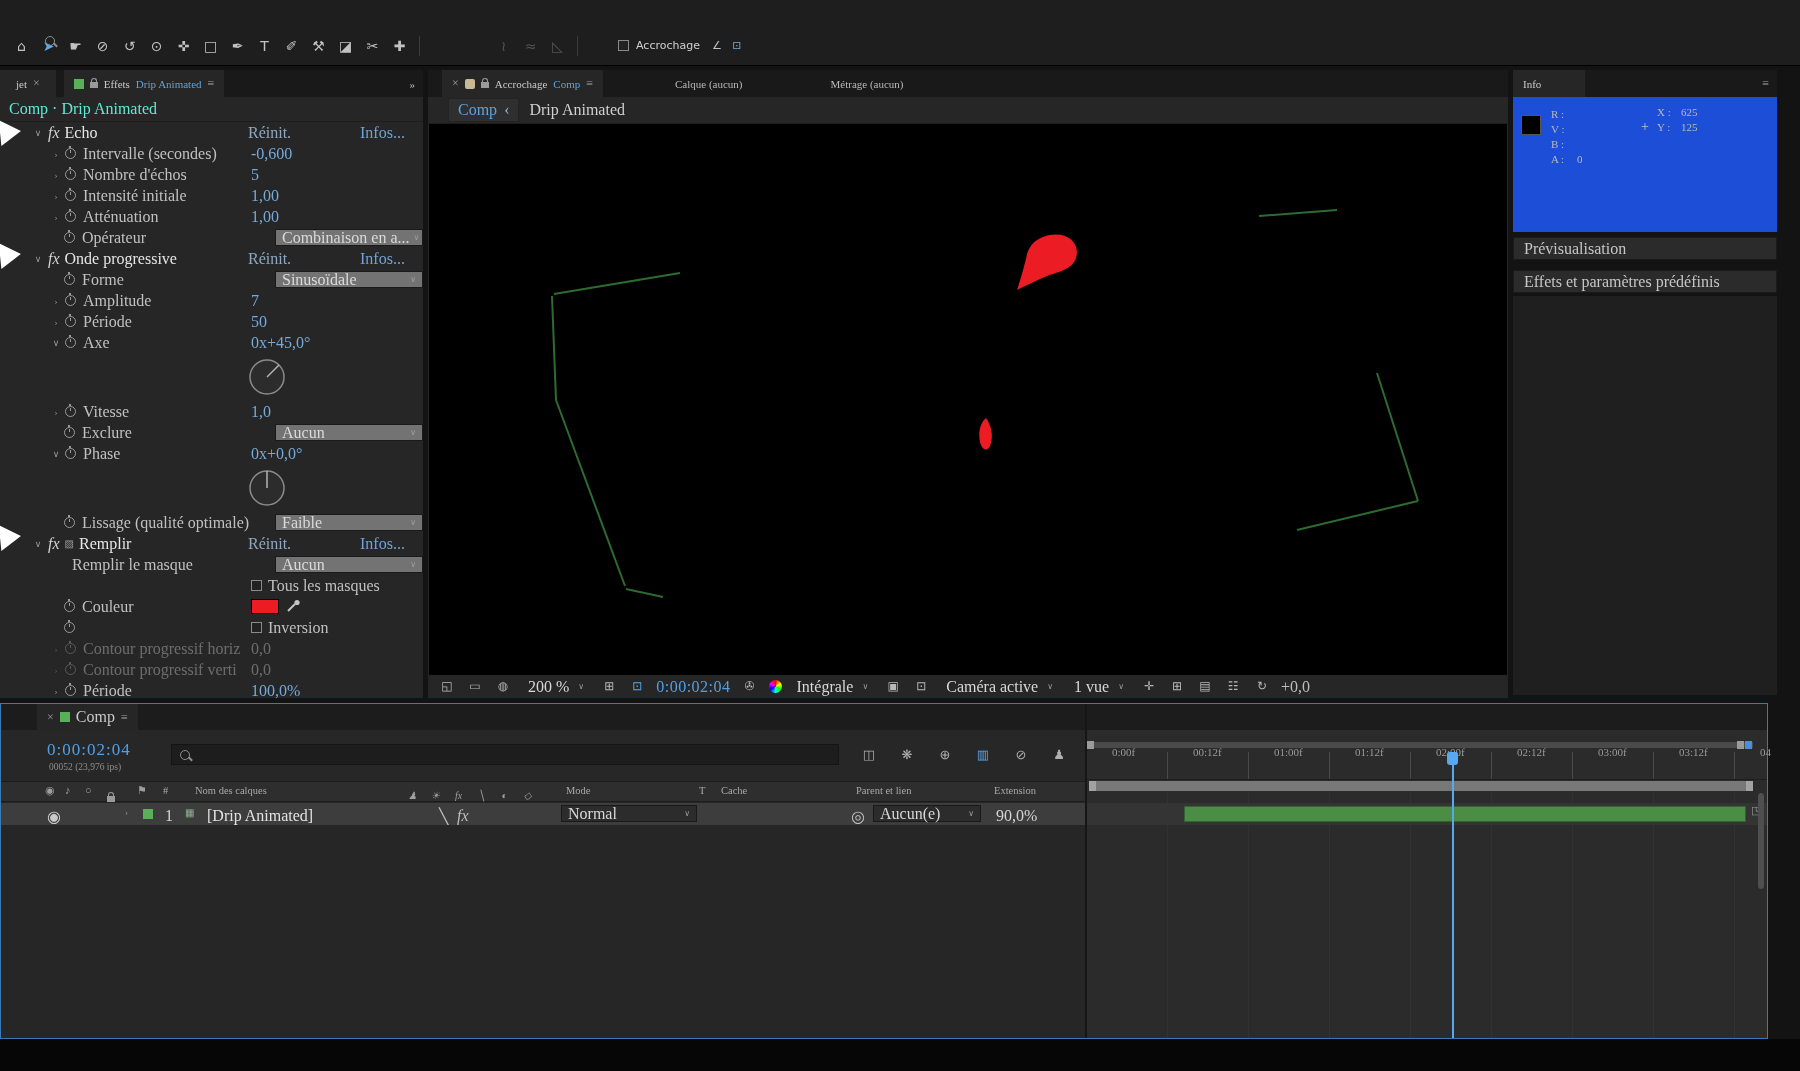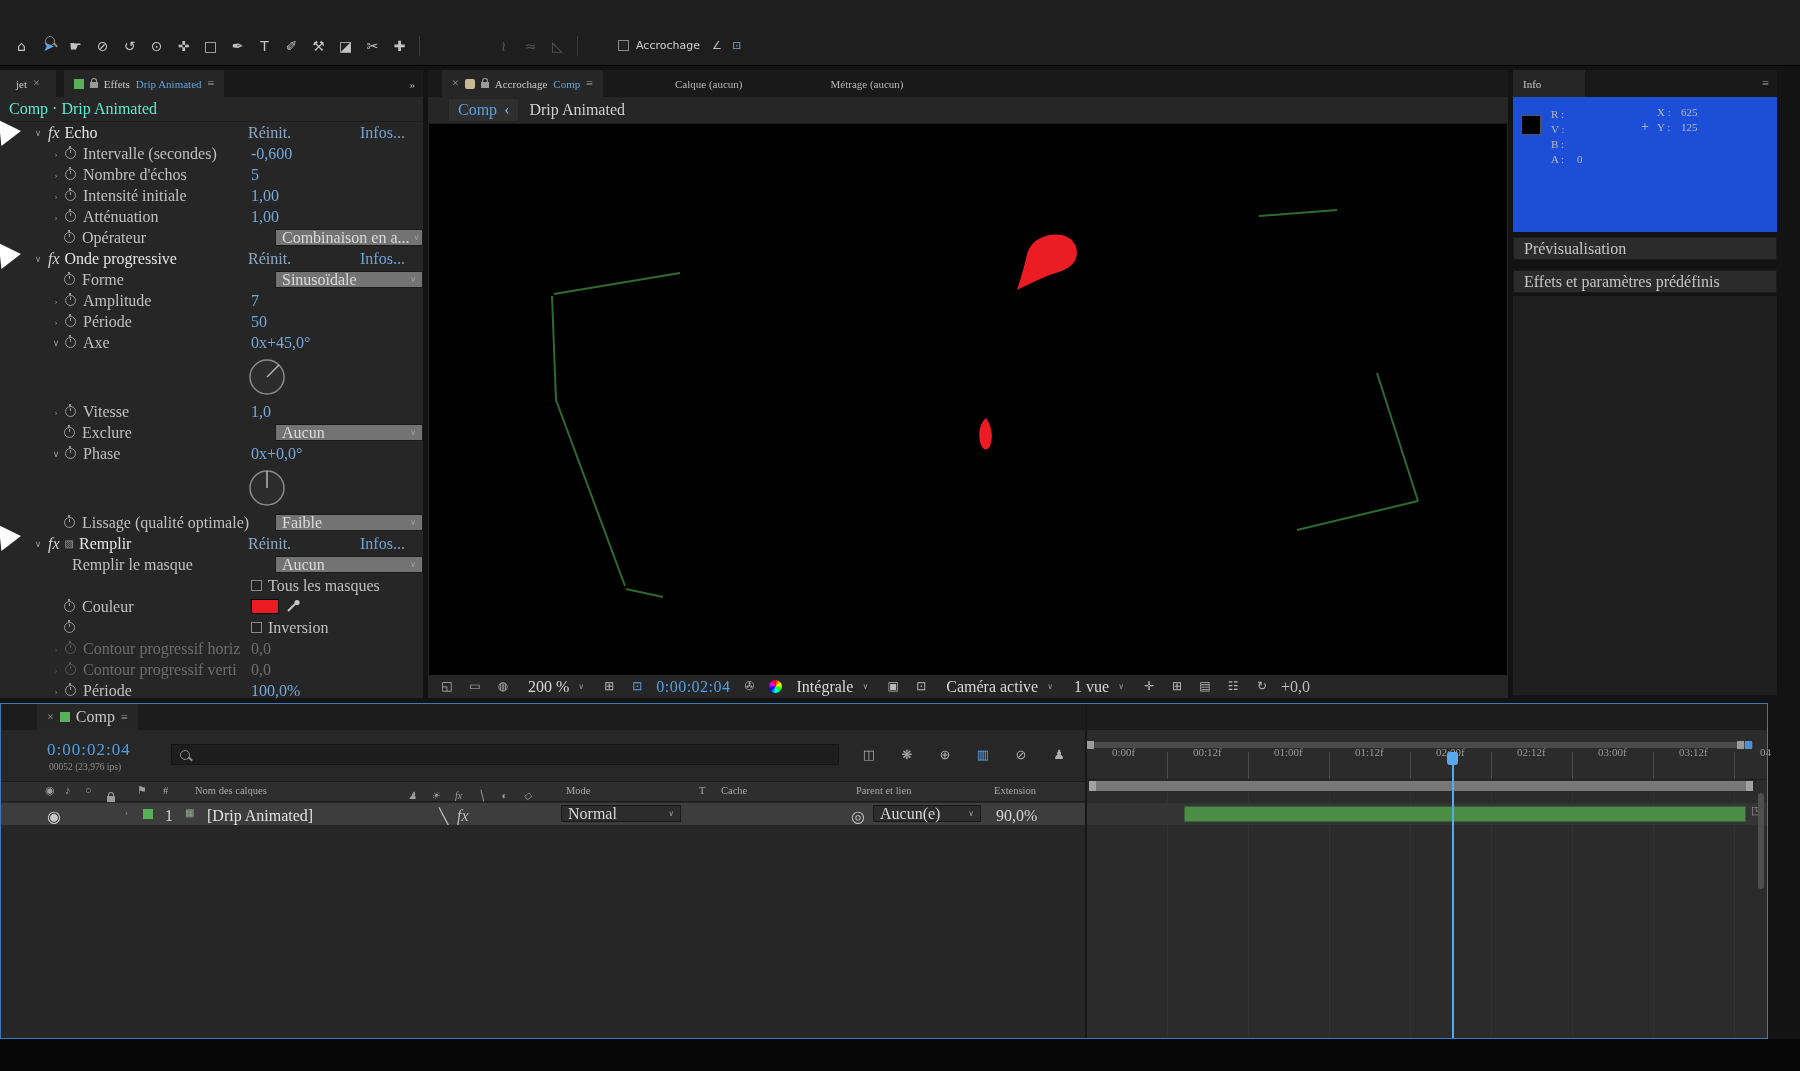--- a/index.html
+++ b/index.html
@@ -535,21 +535,21 @@
 
     <div id="layerrow">
       <span class="lcell" style="left:46px;color:#c9c9c9;">◉</span>
       <span class="lcell" style="left:124px;color:#9a9a9a;font-size:9px;">›</span>
       <span class="sq green abs" style="left:142px;top:6px;"></span>
       <span class="lcell" style="left:164px;">1</span>
       <span class="lcell" style="left:184px;color:#8fae8f;font-size:10px;">▦</span>
       <span class="lcell" style="left:206px;color:#e2e2e2;">[Drip Animated]</span>
       <span class="lcell" style="left:438px;color:#bdbdbd;">╲</span>
       <span class="lcell" style="left:456px;font-style:italic;color:#bdbdbd;">fx</span>
-      <span class="ldd" style="left:560px;width:120px;">
+      <span class="ldd" style="left:560px;width:136px;">
         <span>Normal</span>
       </span>
       <span class="lcell" style="left:850px;color:#bdbdbd;">◎</span>
       <span class="ldd" style="left:872px;width:108px;">
         <span>Aucun(e)</span>
       </span>
       <span class="lcell" style="left:995px;">90,0%</span>
     </div>
     <div id="tlleftfill"></div>
     <div id="tldiv"></div>

